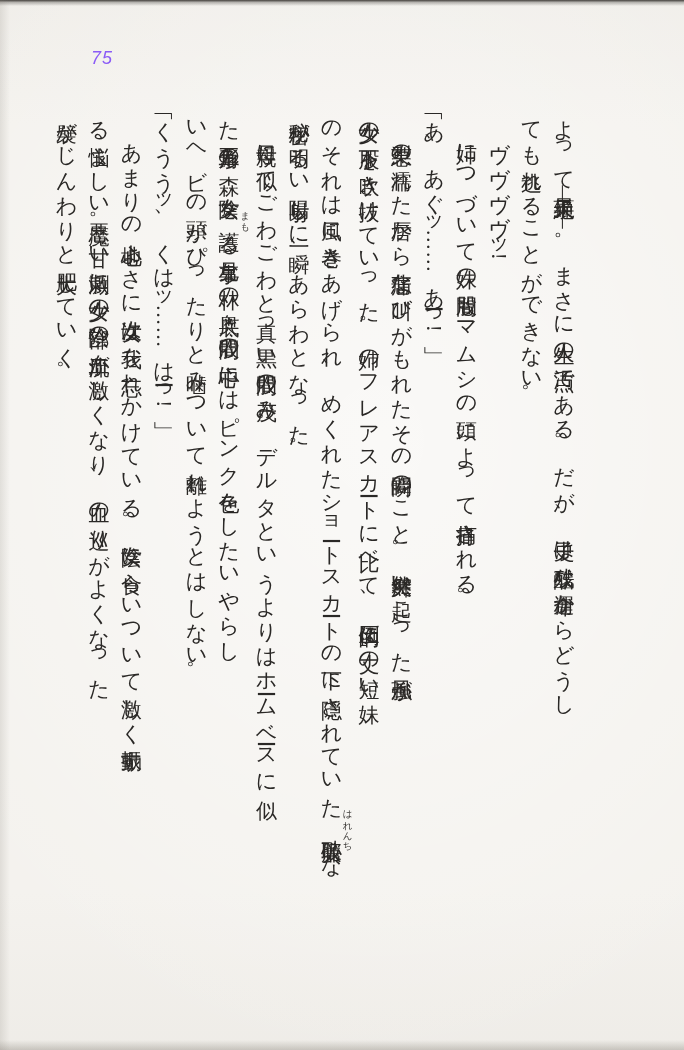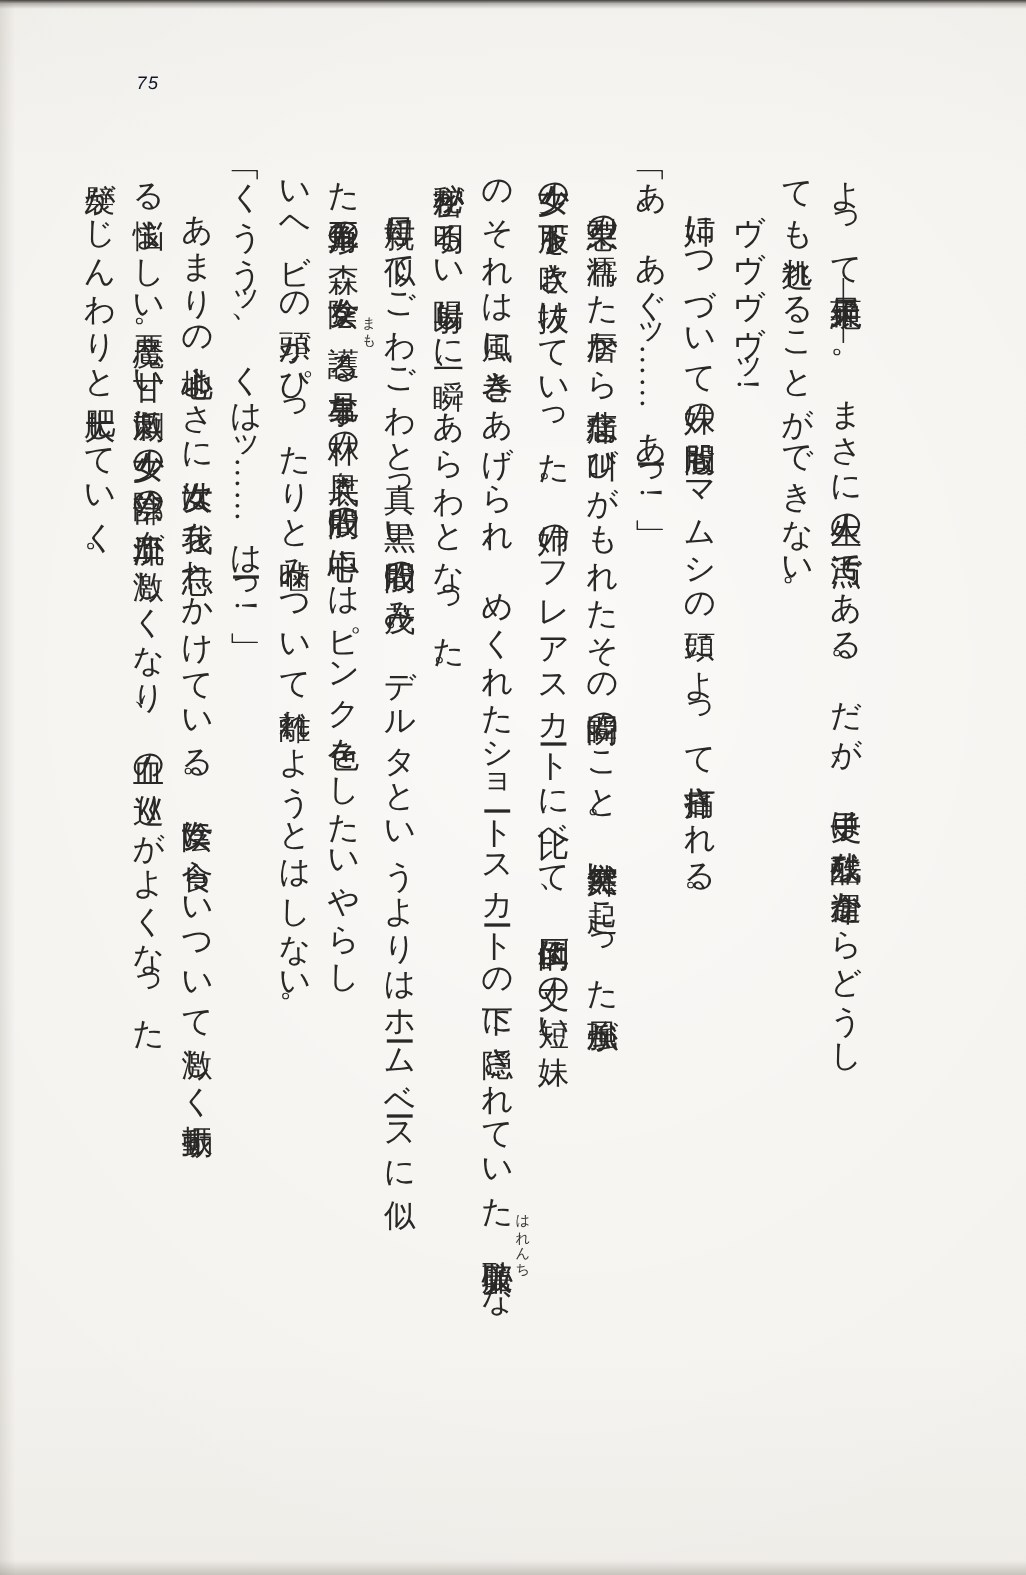--- a/index.html
+++ b/index.html
@@ -35,23 +35,23 @@
     background: radial-gradient(ellipse 130% 100% at 55% 42%, rgba(255,255,255,0.55) 0%, rgba(255,255,255,0) 60%),
                 linear-gradient(180deg, rgba(214,210,202,0.12) 0%, rgba(214,210,202,0) 12%, rgba(214,210,202,0) 85%, rgba(214,210,202,0.18) 100%);
     z-index: 1;
   }
   .page-number {
     position: absolute;
     left: 91px;
     top: 48px;
     font-family: "Liberation Sans", "DejaVu Sans", sans-serif;
     font-style: italic;
-    font-size: 12px;
+    font-size: 18px;
     letter-spacing: 1px;
-    color: #0f172a;
+    color: #8b5cf6;
     z-index: 2;
   }
   .page-text {
     position: absolute;
     top: 106px;
     right: 104px;
     height: 848px;
     writing-mode: vertical-rl;
     text-orientation: mixed;
     font-size: 21px;

